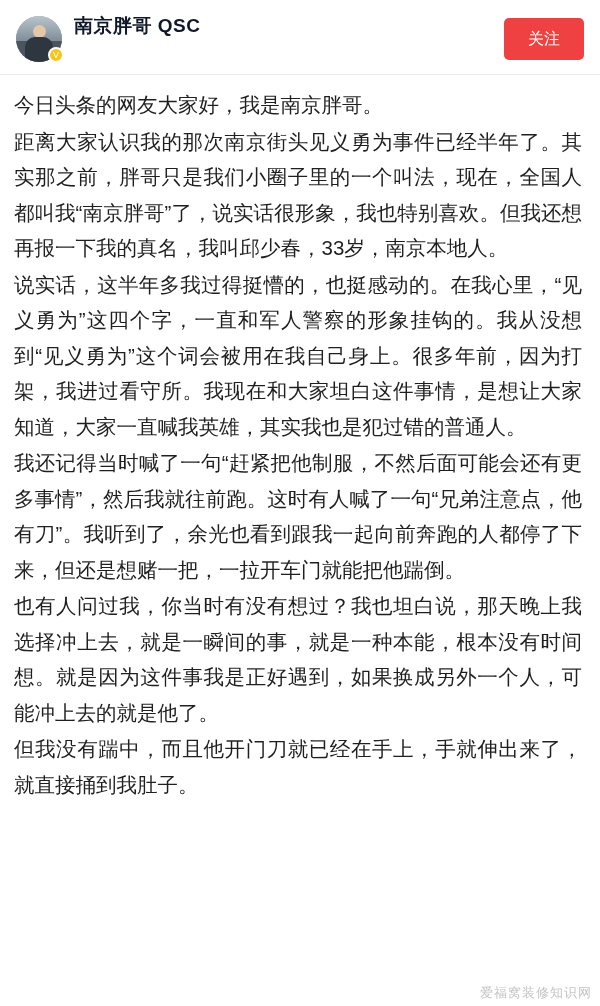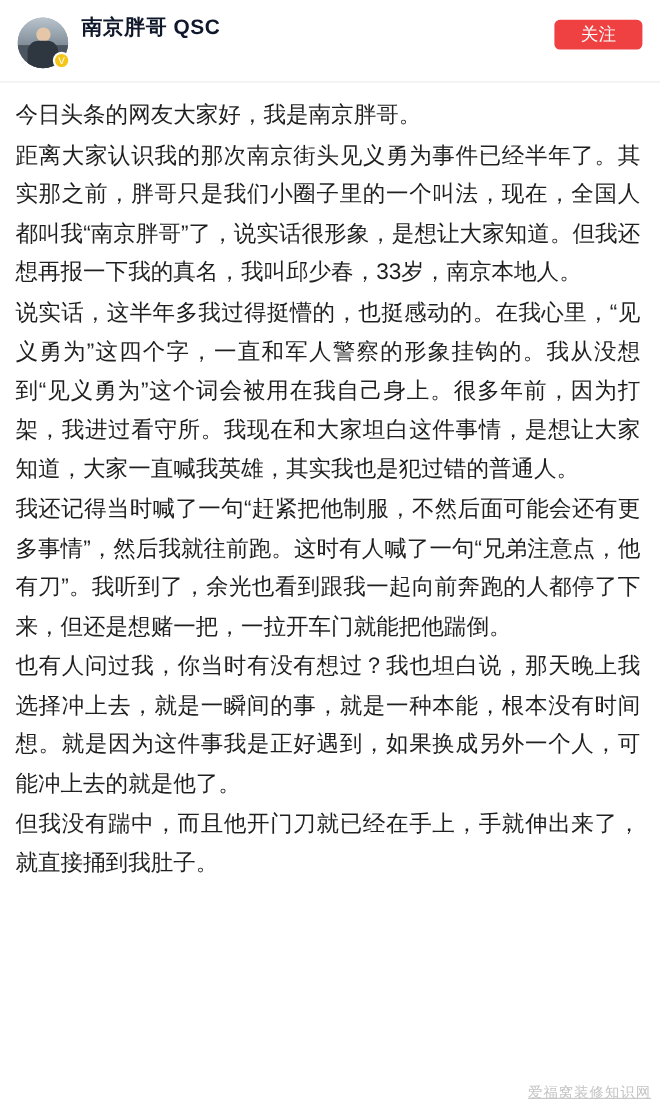--- a/index.html
+++ b/index.html
@@ -115,21 +115,21 @@
   }
   .meta-dot {
     padding: 0 4px;
     color: #b5b5b5;
   }
   .follow-btn {
     flex: 0 0 auto;
     margin-top: 4px;
     margin-left: 10px;
     width: 80px;
-    height: 27px;
+    height: 42px;
     border-radius: 5px;
     background: #f04142;
     color: #ffffff;
     font-size: 16px;
     display: flex;
     align-items: center;
     justify-content: center;
     border: none;
     cursor: pointer;
     font-family: inherit;
@@ -161,21 +161,20 @@
 
   
   .watermark {
     position: absolute;
     right: 8px;
     bottom: 4px;
     font-size: 13px;
     color: #c4c4c4;
     letter-spacing: 1px;
     user-select: none;
-    text-decoration: underline;
   }
 </style>
 </head>
 <body>
 
 <div class="page">
 
   <div class="header">
 
     <div class="avatar-wrap">
@@ -192,21 +191,21 @@
       <div class="author-name">南京胖哥 QSC</div>
     </div>
 
     <button class="follow-btn">关注</button>
   </div>
 
   <div class="divider"></div>
 
   <div class="article">
     <p>今日头条的网友大家好，我是南京胖哥。</p>
-    <p>距离大家认识我的那次南京街头见义勇为事件已经半年了。其实那之前，胖哥只是我们小圈子里的一个叫法，现在，全国人都叫我“南京胖哥”了，说实话很形象，是想让大家知道。但我还想再报一下我的真名，我叫邱少春，33岁，南京本地人。</p>
+    <p>距离大家认识我的那次南京街头见义勇为事件已经半年了。其实那之前，胖哥只是我们小圈子里的一个叫法，现在，全国人都叫我“南京胖哥”了，说实话很形象，我也特别喜欢。但我还想再报一下我的真名，我叫邱少春，33岁，南京本地人。</p>
     <p>说实话，这半年多我过得挺懵的，也挺感动的。在我心里，“见义勇为”这四个字，一直和军人警察的形象挂钩的。我从没想到“见义勇为”这个词会被用在我自己身上。很多年前，因为打架，我进过看守所。我现在和大家坦白这件事情，是想让大家知道，大家一直喊我英雄，其实我也是犯过错的普通人。</p>
     <p>我还记得当时喊了一句“赶紧把他制服，不然后面可能会还有更多事情”，然后我就往前跑。这时有人喊了一句“兄弟注意点，他有刀”。我听到了，余光也看到跟我一起向前奔跑的人都停了下来，但还是想赌一把，一拉开车门就能把他踹倒。</p>
     <p>也有人问过我，你当时有没有想过？我也坦白说，那天晚上我选择冲上去，就是一瞬间的事，就是一种本能，根本没有时间想。就是因为这件事我是正好遇到，如果换成另外一个人，可能冲上去的就是他了。</p>
     <p>但我没有踹中，而且他开门刀就已经在手上，手就伸出来了，就直接捅到我肚子。</p>
   </div>
 
   <div class="watermark">爱福窝装修知识网</div>
 </div>
 
 </body></html>

